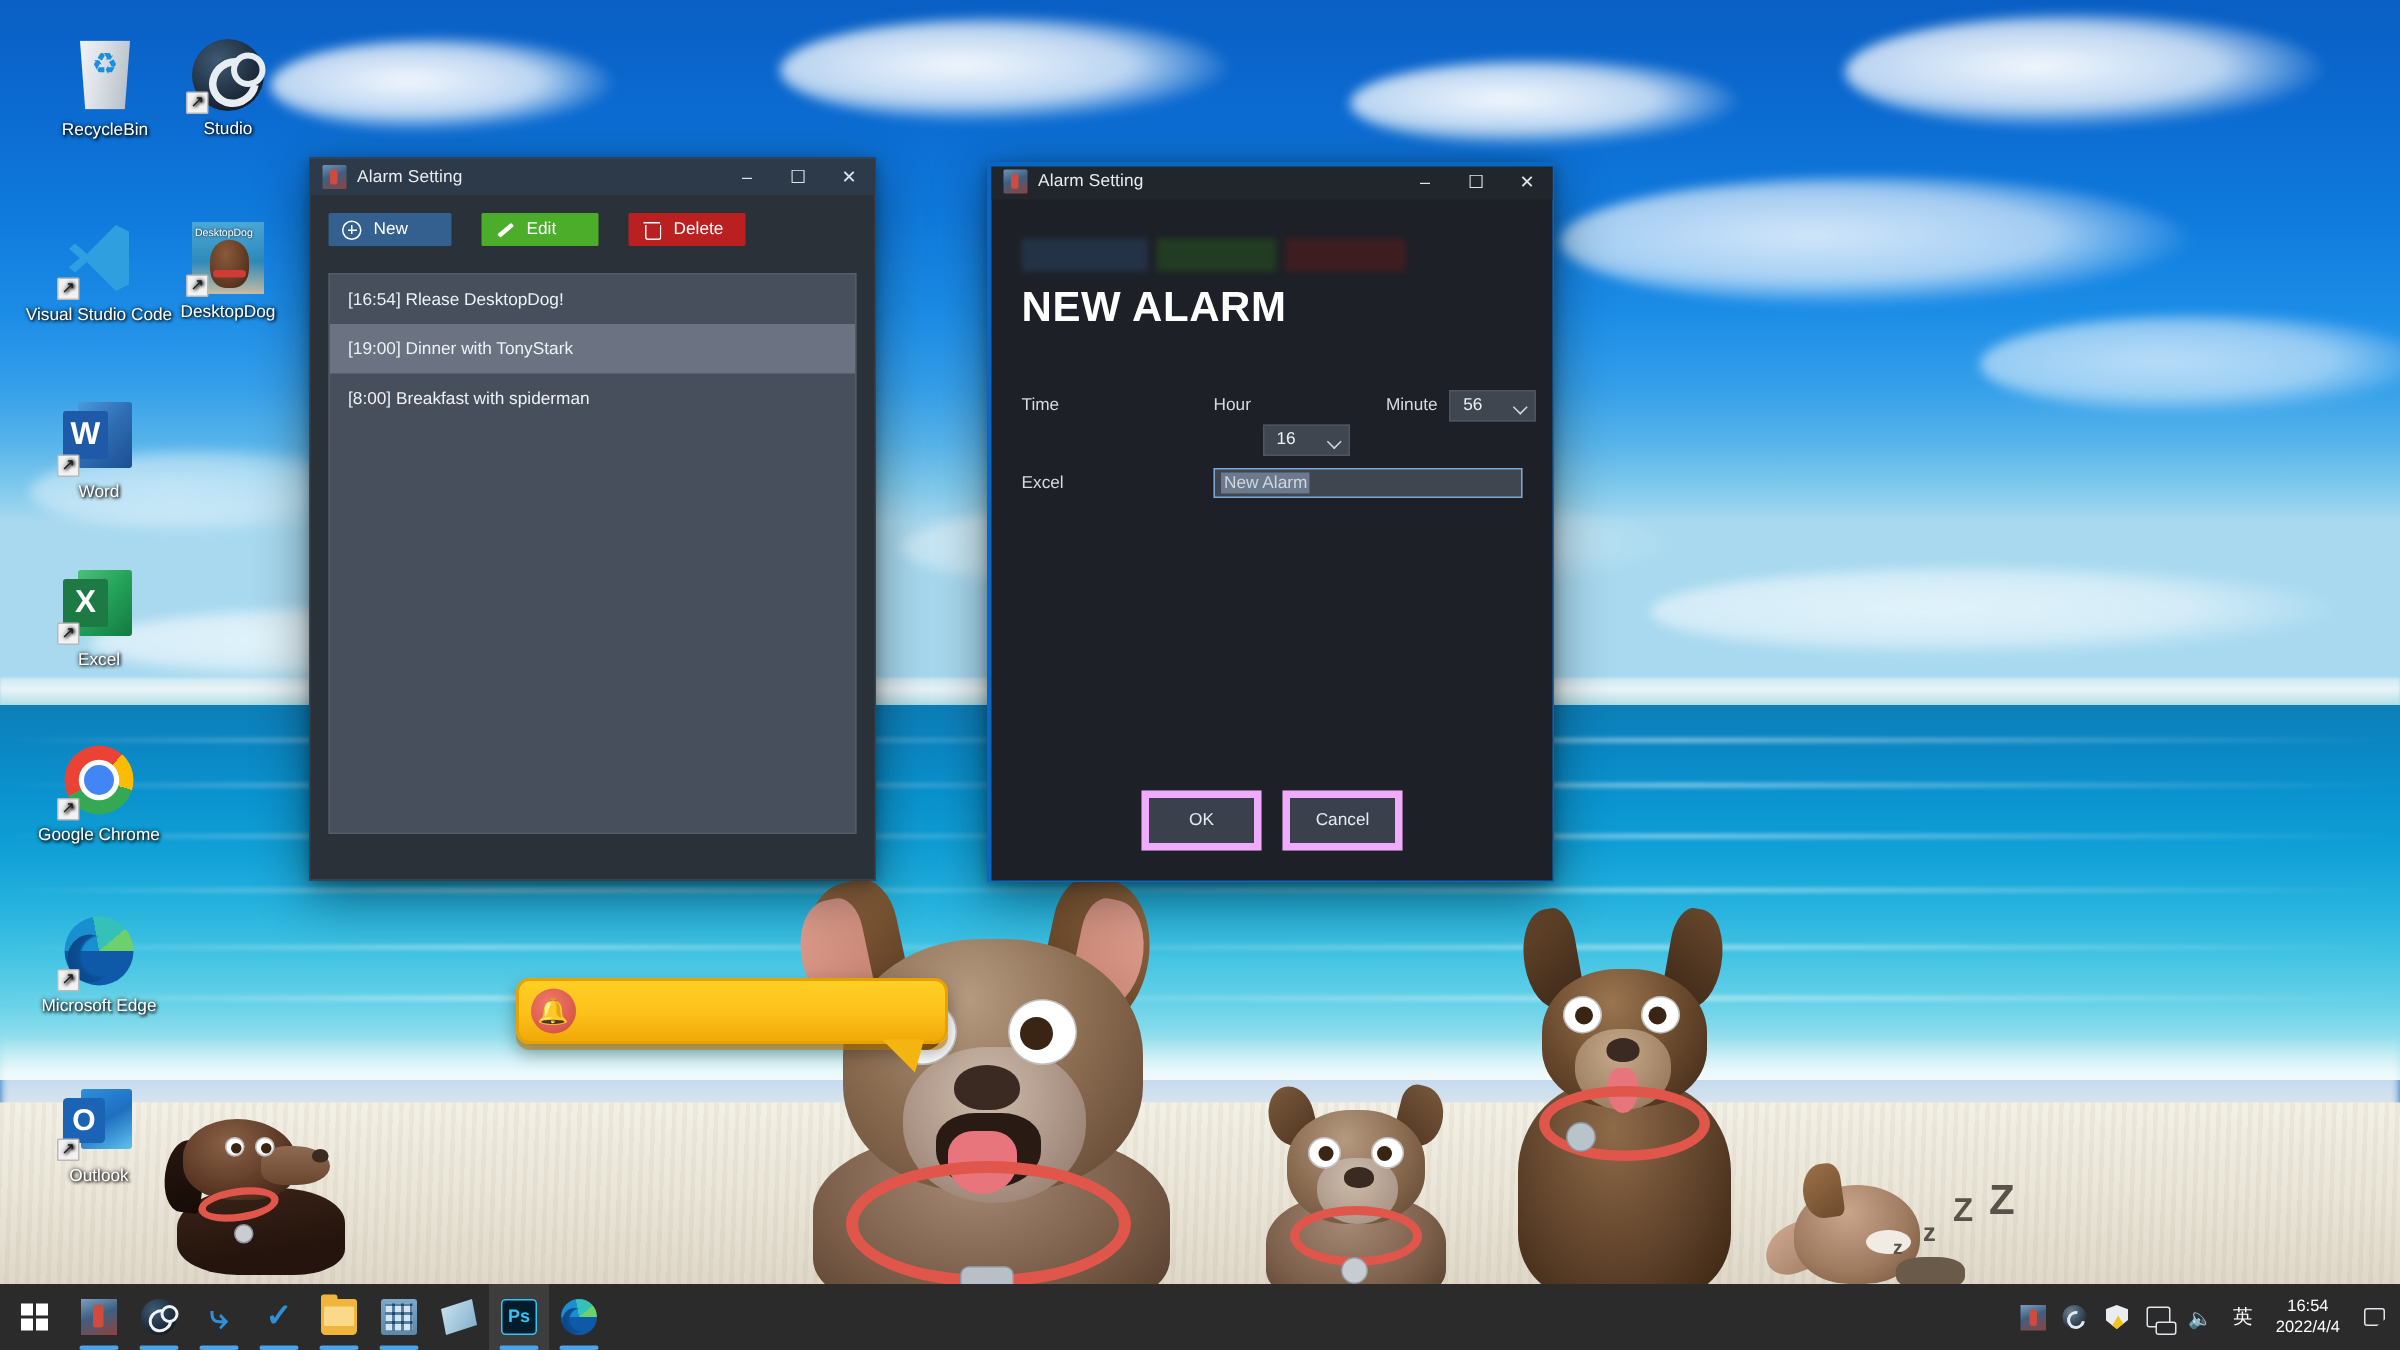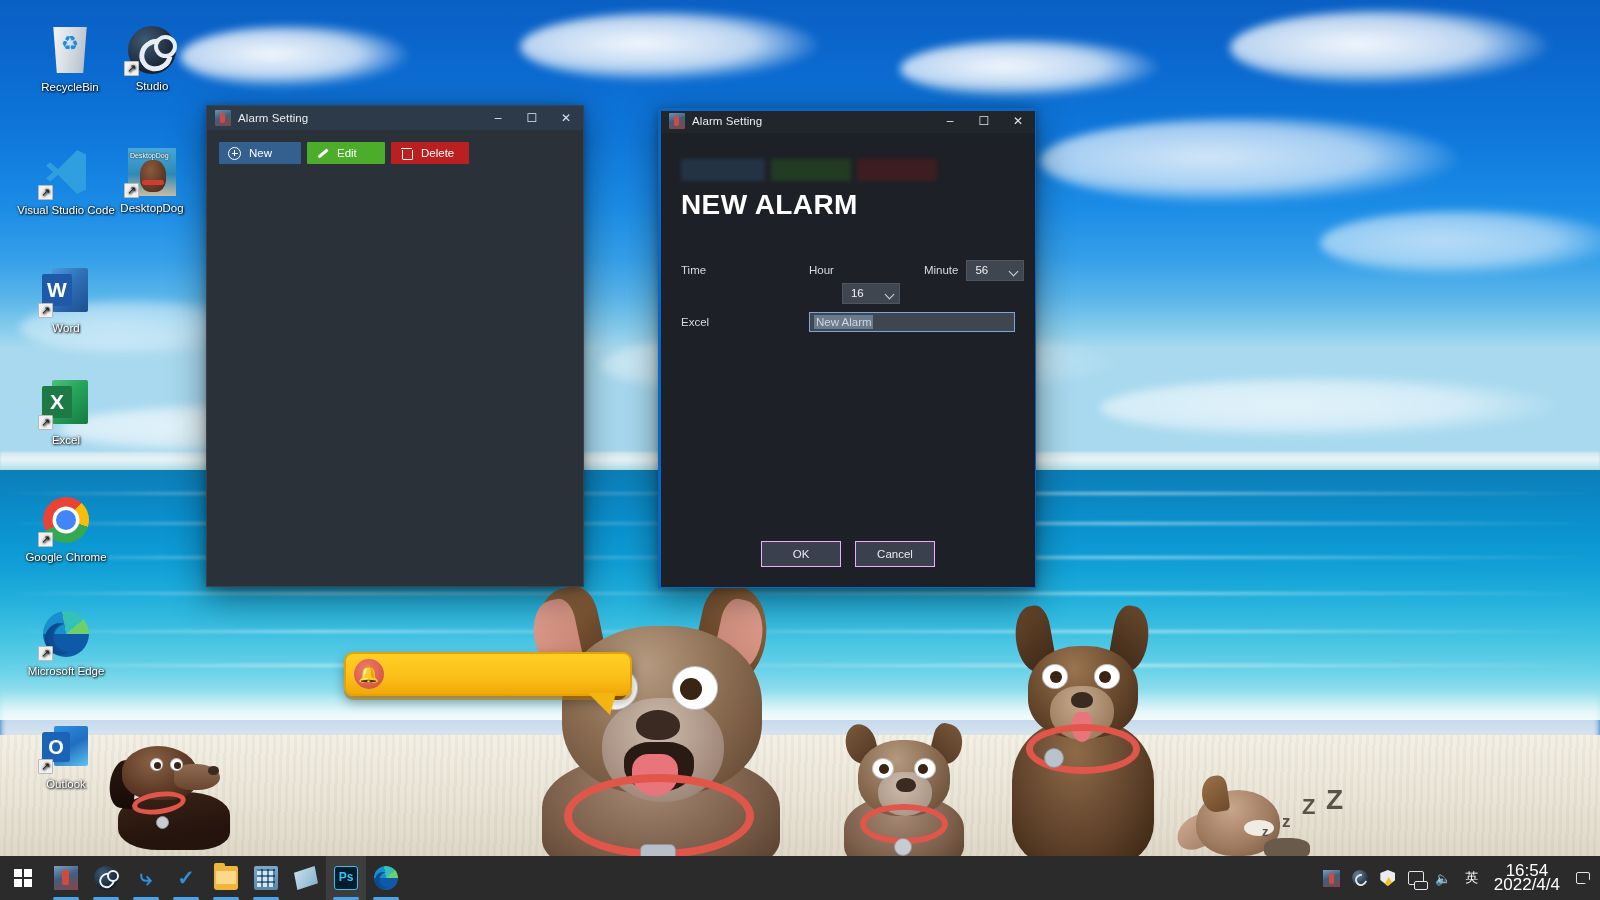--- a/index.html
+++ b/index.html
@@ -147,21 +147,21 @@
   .tb-btn {
     width: 34px; height: 24px; display: flex; align-items: center; justify-content: center;
     color: #dfe5ec; font-size: 12px; line-height: 1; cursor: default;
   }
 
   
   #win-list { left: 206px; top: 105px; width: 378px; height: 482px;
     background: #2b3139; border: 1px solid #3a424c; }
   #win-list .titlebar { background: #2d3a4a; }
   .w1-body { padding: 12px 12px 14px; height: calc(100% - 24px); }
-  .toolbar { display: flex; gap: 6px; margin-bottom: 18px; }
+  .toolbar { display: flex; gap: 20px; margin-bottom: 18px; }
   .tb-action {
     height: 22px; display: flex; align-items: center; gap: 8px;
     padding: 0 14px 0 9px; border: none; border-radius: 1px;
     font-size: 11.5px; color: #fff; cursor: pointer;
     font-family: "Liberation Sans", sans-serif;
   }
   .tb-action .tlbl { font-size: 11.5px; }
   .btn-new { background: #33608f; min-width: 82px; }
   .btn-edit { background: #4cad2b; min-width: 78px; }
   .btn-delete { background: #b9201f; min-width: 78px; }
@@ -222,21 +222,21 @@
     border: 1px solid #7aa7d8; display: flex; align-items: center; padding: 0 4px;
   }
   .titlefield .seltext {
     font-size: 11.5px; color: #cfd6de; background: #6b7a8d; padding: 1px 1px 1px 2px;
   }
   .dlg-actions {
     position: absolute; left: 0; right: 0; bottom: 20px;
     display: flex; justify-content: center; gap: 14px;
   }
   .dlg-btn {
-    width: 80px; height: 26px; background: #3a414c; border: 1px solid #f0abfc;
+    width: 80px; height: 40px; background: #3a414c; border: 5px solid #f0abfc;
     color: #e7ebf0; font-size: 11.5px; cursor: pointer;
     font-family: "Liberation Sans", sans-serif;
   }
 
   
   #bubble {
     position: absolute; left: 344px; top: 652px; width: 288px; height: 44px;
     background: linear-gradient(180deg,#ffcf24 0%, #fcc01b 55%, #f0a908 100%);
     border: 2px solid #e8a200; border-radius: 9px;
     box-shadow: 0 4px 0 rgba(190,120,0,.55), 0 6px 12px rgba(0,0,0,.35);
@@ -329,21 +329,21 @@
   .tray-steam:after{content:"";position:absolute;left:3px;top:4px;width:8px;height:8px;border-radius:50%;
     border:2px solid #e3eaef;border-right-color:transparent;transform:rotate(-35deg);}
   .tray-shield { width:15px;height:16px;position:relative;
     background:#e9edf1; clip-path: polygon(50% 0%,100% 18%,100% 62%,50% 100%,0% 62%,0% 18%);}
   .tray-shield:after{content:"";position:absolute;left:3px;bottom:0px;width:11px;height:9px;background:#f2c31a;
     clip-path: polygon(50% 0%,100% 100%,0% 100%);}
   .tray-net { width:16px;height:14px;position:relative;border:1.5px solid #e2e6ea;border-radius:2px;}
   .tray-net:after{content:"";position:absolute;left:5px;top:9px;width:12px;height:7px;border:1.5px solid #e2e6ea;
     border-radius:2px;background:#2b2b2b;}
   .tray-clock {
-    color: #ffffff; font-size: 17px; line-height: 14px; text-align: center;
+    color: #ffffff; font-size: 11px; line-height: 14px; text-align: center;
     padding: 0 10px 0 8px; cursor: pointer;
   }
   .tray-action {
     width: 26px; height: 44px; display:flex;align-items:center;justify-content:center; cursor: pointer;
   }
   .tray-action .sq { width:14px;height:12px;border:1.5px solid #e2e6ea;border-radius:2px 2px 0 2px;
     clip-path: polygon(0 0,100% 0,100% 62%,62% 100%,0 100%); }
   .tray-ime { color:#fff; font-size:13px; }
 </style>
 </head>
@@ -554,20 +554,31 @@
         <button class="tb-action btn-edit">
           <span class="mini-ic ic-pencil"></span>
           <span class="tlbl">Edit</span>
         </button>
         <button class="tb-action btn-delete">
           <span class="mini-ic ic-trash"></span>
           <span class="tlbl">Delete</span>
         </button>
       </div>
 
+      <div class="alarm-list">
+        <div class="alarm-item">
+          <span>[16:54] Rlease DesktopDog!</span>
+        </div>
+        <div class="alarm-item sel">
+          <span>[19:00] Dinner with TonyStark</span>
+        </div>
+        <div class="alarm-item">
+          <span>[8:00] Breakfast with spiderman</span>
+        </div>
+      </div>
     </div>
   </div>
 
   <div class="win" id="win-new">
     <div class="tb-top-accent"></div>
     <div class="titlebar">
       <div class="tb-icon"></div>
       <div class="tb-title">Alarm Setting</div>
       <div class="tb-btns">
         <div class="tb-btn tb-min">–</div>

